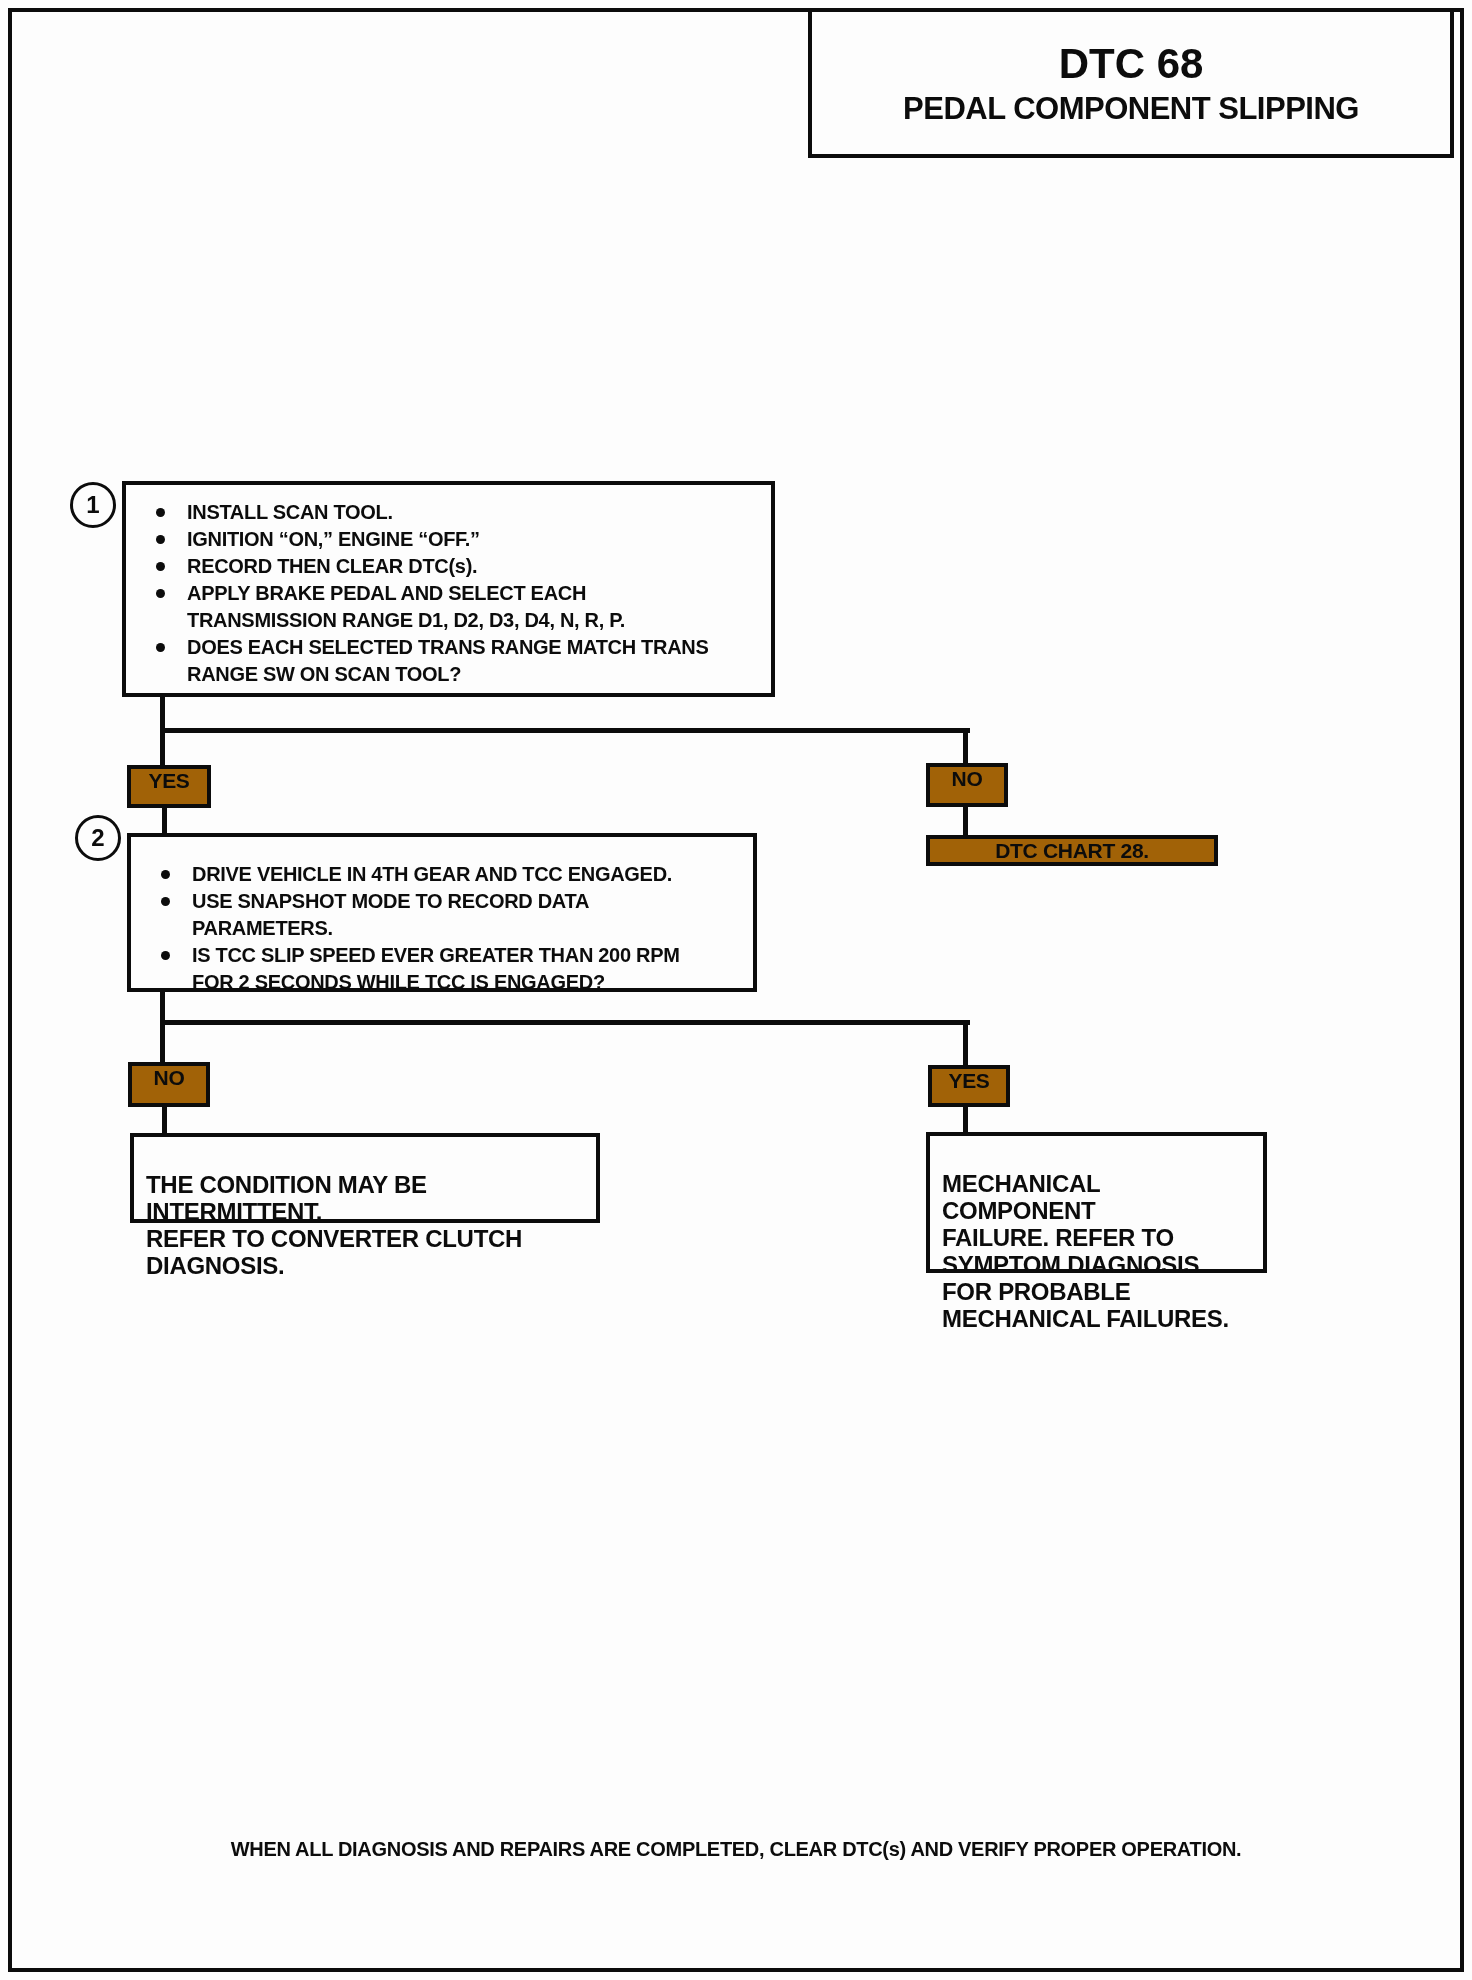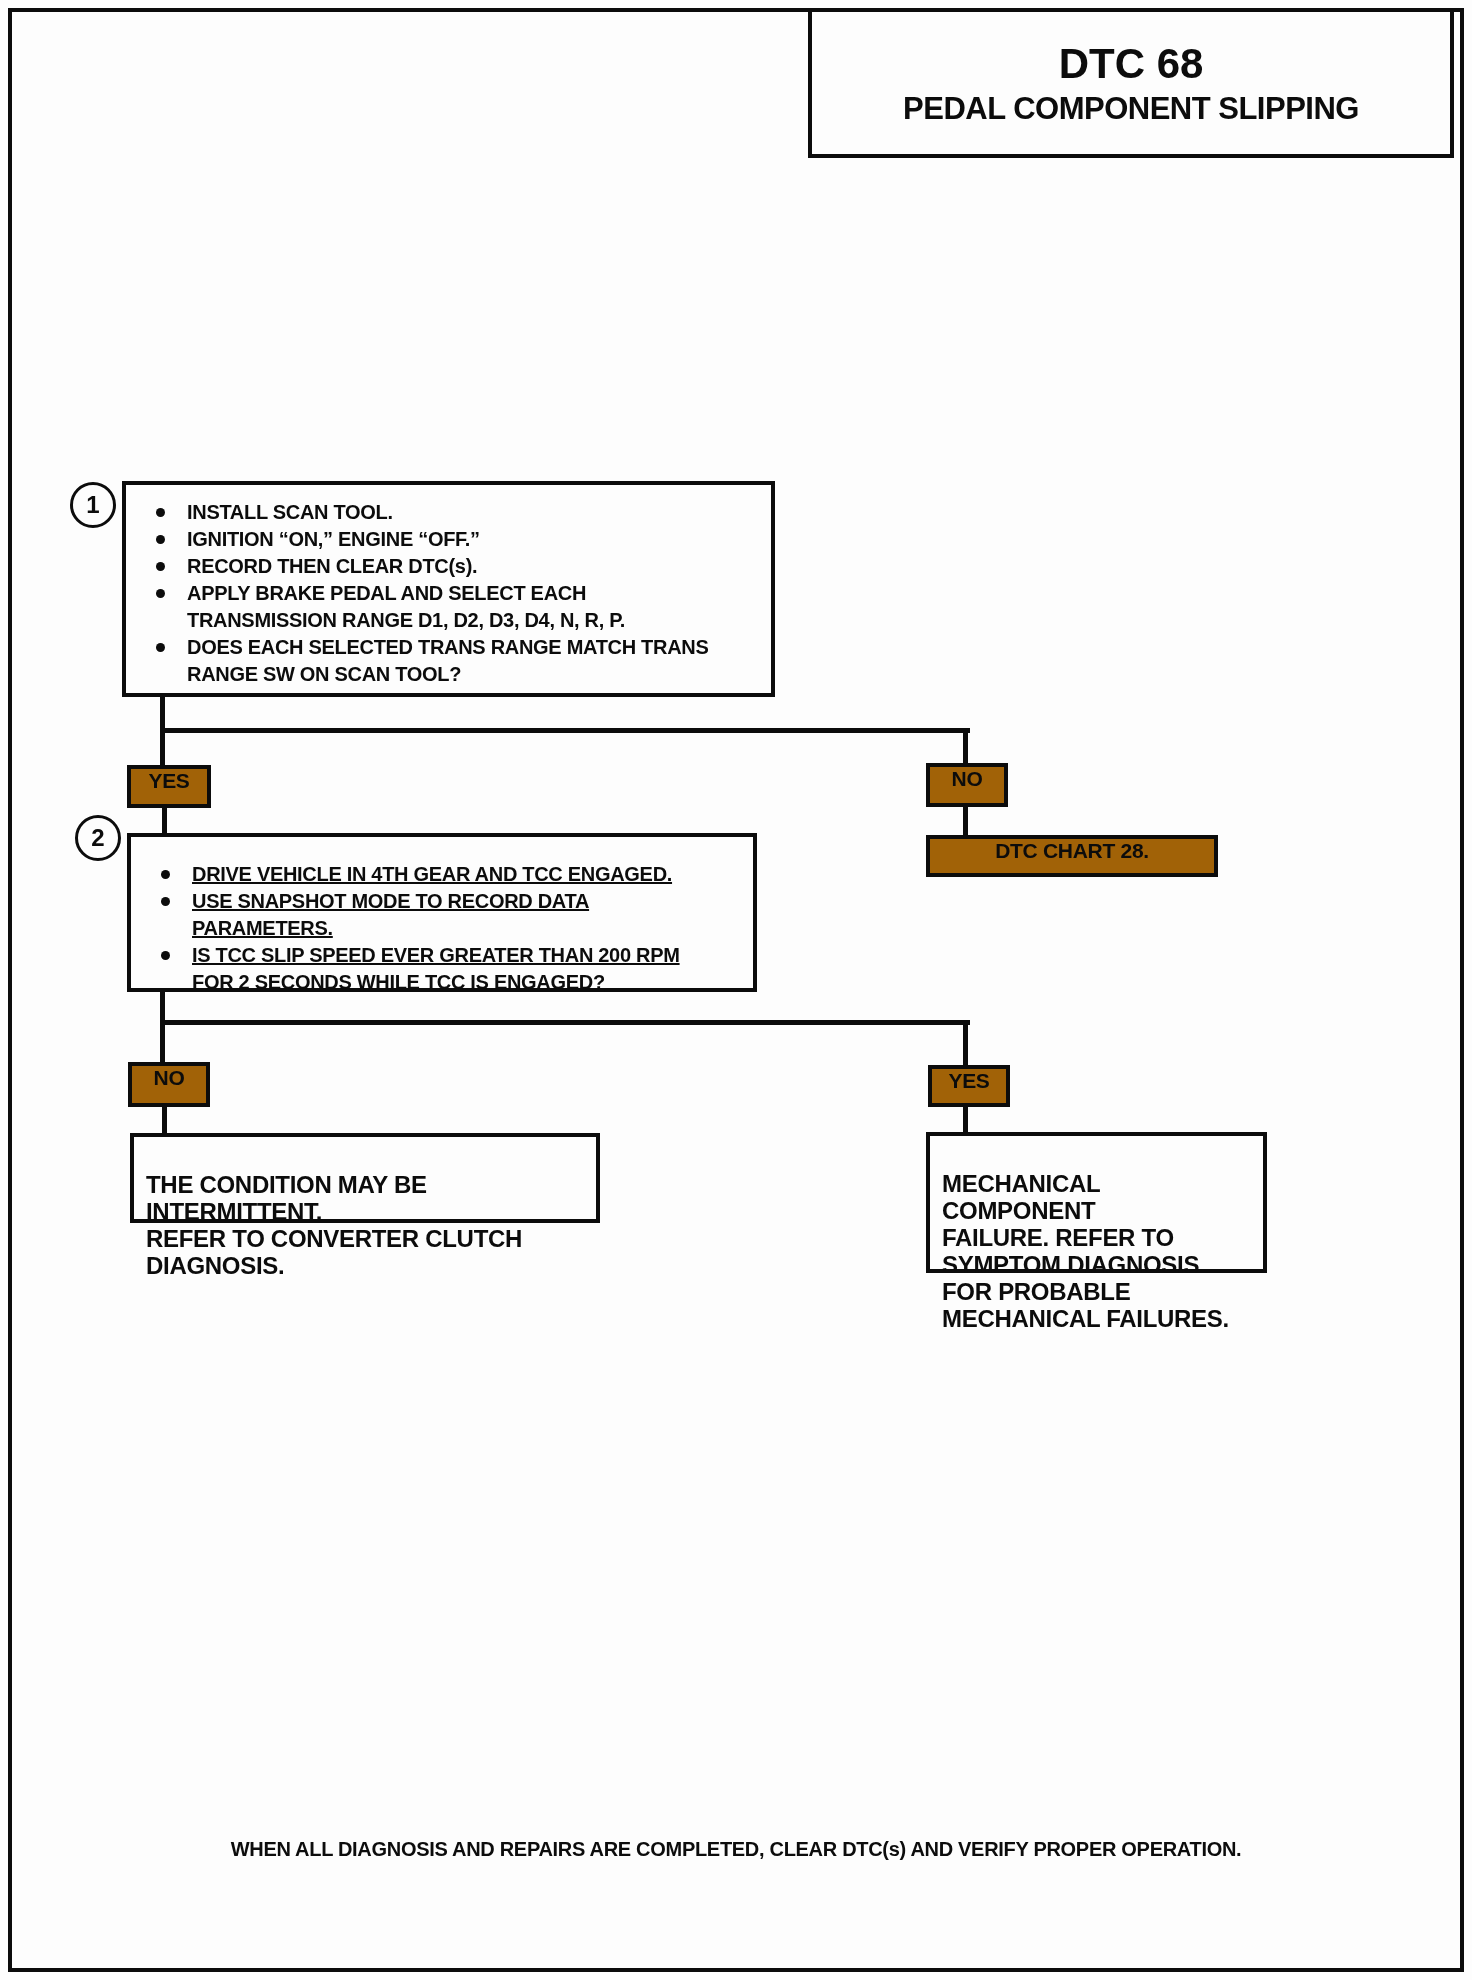--- a/index.html
+++ b/index.html
@@ -110,32 +110,32 @@
   <div class="abs line" style="left:963px;top:728px;width:5px;height:35px;"></div>
 
   <div class="abs label-box" style="left:127px;top:765px;width:84px;height:43px;">
     <span>YES</span>
   </div>
   <div class="abs label-box" style="left:926px;top:763px;width:82px;height:44px;">
     <span>NO</span>
   </div>
 
   <div class="abs line" style="left:963px;top:807px;width:5px;height:28px;"></div>
-  <div class="abs label-box" style="left:926px;top:835px;width:292px;height:42px;">
+  <div class="abs label-box" style="left:926px;top:835px;width:292px;height:31px;">
     <span>DTC CHART 28.</span>
   </div>
 
   <div class="abs line" style="left:162px;top:808px;width:5px;height:25px;"></div>
 
   <div class="abs step-circle" style="left:75px;top:815px;">
     <span>2</span>
   </div>
 
   <div class="abs proc-box" style="left:127px;top:833px;width:630px;height:159px;">
-    <ul class="bullets" style="padding-top:20px;text-decoration:underline;">
+    <ul class="bullets" style="padding-top:20px;">
       <li>
         <span class="dot"></span>
         <span class="prewrap">DRIVE VEHICLE IN 4TH GEAR AND TCC ENGAGED.</span>
       </li>
       <li>
         <span class="dot"></span>
         <span class="prewrap">USE SNAPSHOT MODE TO RECORD DATA
 PARAMETERS.</span>
       </li>
       <li>

